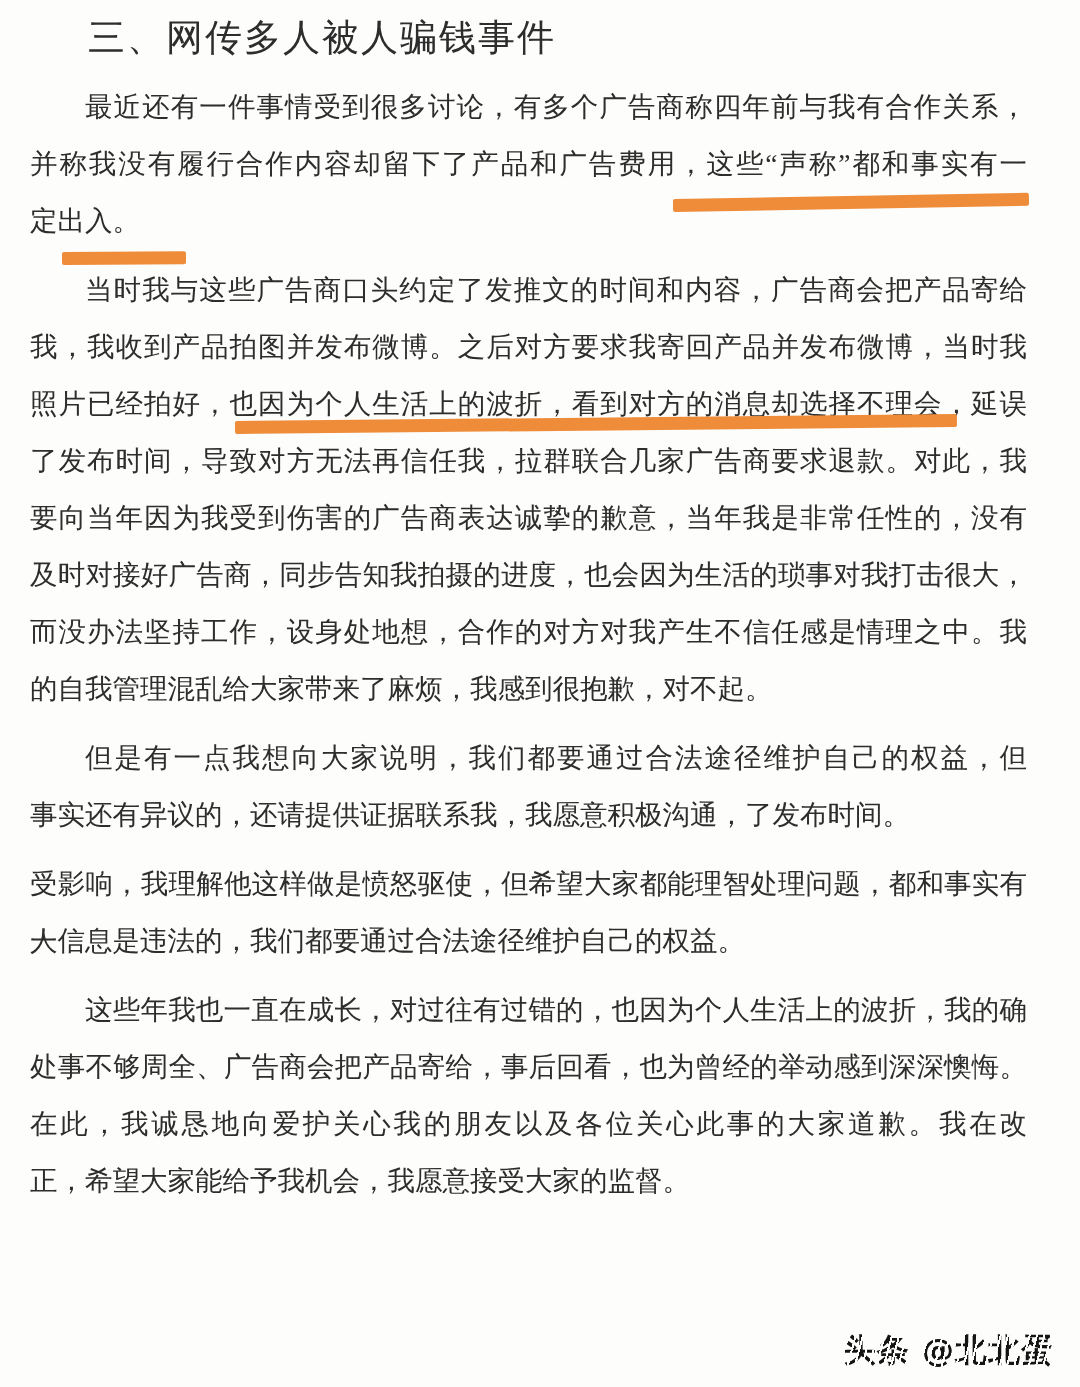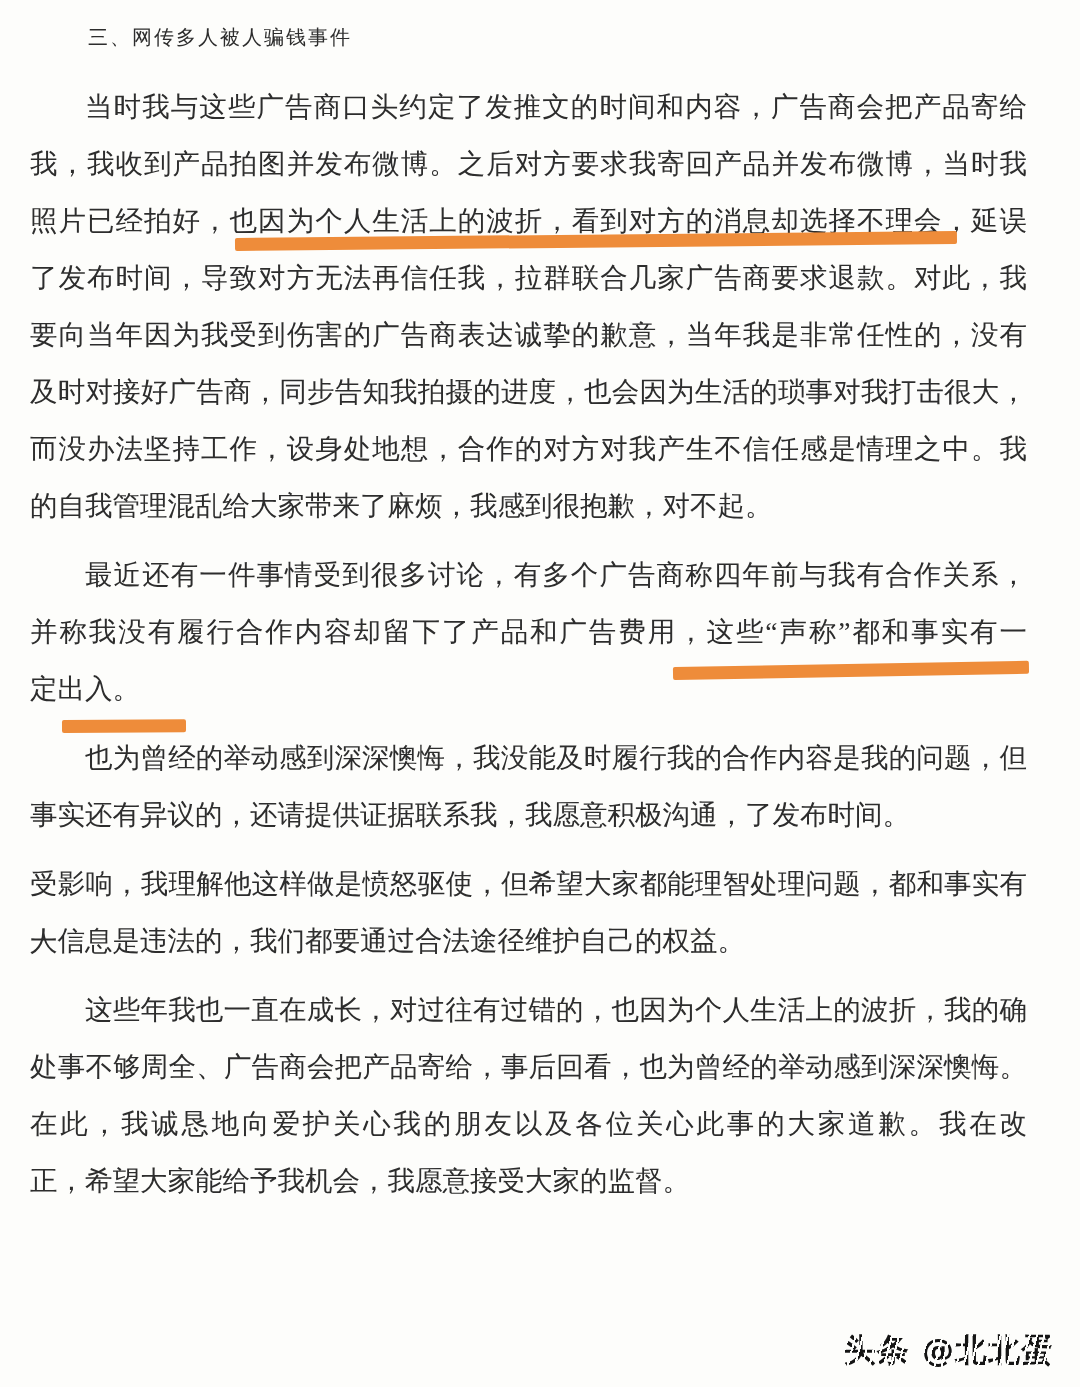--- a/index.html
+++ b/index.html
@@ -10,21 +10,21 @@
     position: relative;
     overflow: hidden;
     font-family: "Liberation Serif", "DejaVu Serif", serif;
     color: #2d2d2d;
   }
   .doc {
     padding: 9px 53px 0 30px;
   }
   .title {
     padding-left: 58px;
-    font-size: 20px;
+    font-size: 37px;
     line-height: 57px;
     letter-spacing: 2px;
     margin-bottom: 12px;
     white-space: nowrap;
   }
   .para {
     margin-bottom: 12px;
   }
   .line {
     position: relative;
@@ -68,36 +68,36 @@
     }
   }
 </style>
 </head>
 <body>
 
 <div class="doc">
   <div class="title">三、网传多人被人骗钱事件</div>
   <div>
       <div class="para">
+        <div class="line indent fill"><span>最近还有一件事情受到很多讨论，有多个广告商称四年前与我有合作关系，</span></div>
+        <div class="line fill"><span>并称我没有履行合作内容却留下了产品和广告费用，这些“声称”都和事实有一</span><span class="hl" style="left: 643px; width: 356px; top: 64px; transform: rotate(-1deg); background: rgb(238, 140, 58);"></span></div>
+        <div class="line"><span>定出入。</span><span class="hl" style="left: 32px; width: 124px; top: 60px; transform: rotate(-0.3deg); background: rgb(238, 140, 58);"></span></div>
+      </div>
+      <div class="para">
         <div class="line indent fill"><span>当时我与这些广告商口头约定了发推文的时间和内容，广告商会把产品寄给</span></div>
         <div class="line fill"><span>我，我收到产品拍图并发布微博。之后对方要求我寄回产品并发布微博，当时我</span></div>
         <div class="line fill"><span>照片已经拍好，也因为个人生活上的波折，看到对方的消息却选择不理会，延误</span><span class="hl" style="left: 205px; width: 722px; top: 46px; transform: rotate(-0.55deg); background: rgb(238, 140, 58);"></span></div>
         <div class="line fill"><span>了发布时间，导致对方无法再信任我，拉群联合几家广告商要求退款。对此，我</span></div>
         <div class="line fill"><span>要向当年因为我受到伤害的广告商表达诚挚的歉意，当年我是非常任性的，没有</span></div>
         <div class="line fill"><span>及时对接好广告商，同步告知我拍摄的进度，也会因为生活的琐事对我打击很大，</span></div>
         <div class="line fill"><span>而没办法坚持工作，设身处地想，合作的对方对我产生不信任感是情理之中。我</span></div>
         <div class="line"><span>的自我管理混乱给大家带来了麻烦，我感到很抱歉，对不起。</span></div>
       </div>
       <div class="para">
-        <div class="line indent fill"><span>最近还有一件事情受到很多讨论，有多个广告商称四年前与我有合作关系，</span></div>
-        <div class="line fill"><span>并称我没有履行合作内容却留下了产品和广告费用，这些“声称”都和事实有一</span><span class="hl" style="left: 643px; width: 356px; top: 64px; transform: rotate(-1deg); background: rgb(238, 140, 58);"></span></div>
-        <div class="line"><span>定出入。</span><span class="hl" style="left: 32px; width: 124px; top: 60px; transform: rotate(-0.3deg); background: rgb(238, 140, 58);"></span></div>
-      </div>
-      <div class="para">
-        <div class="line indent fill"><span>也为曾经的举动感到深深懊悔，我没能及时履行我的合作内容是我的问题，但</span></div>
+        <div class="line indent fill"><span>但是有一点我想向大家说明，我们都要通过合法途径维护自己的权益，但</span></div>
         <div class="line"><span>事实还有异议的，还请提供证据联系我，我愿意积极沟通，了发布时间。</span></div>
       </div>
       <div class="para">
         <div class="line fill"><span>受影响，我理解他这样做是愤怒驱使，但希望大家都能理智处理问题，都和事实有一</span></div>
         <div class="line"><span>人信息是违法的，我们都要通过合法途径维护自己的权益。</span></div>
       </div>
       <div class="para">
         <div class="line indent fill"><span>这些年我也一直在成长，对过往有过错的，也因为个人生活上的波折，我的确</span></div>
         <div class="line fill"><span>处事不够周全、广告商会把产品寄给，事后回看，也为曾经的举动感到深深懊悔。</span></div>
         <div class="line fill"><span>在此，我诚恳地向爱护关心我的朋友以及各位关心此事的大家道歉。我在改</span></div>

